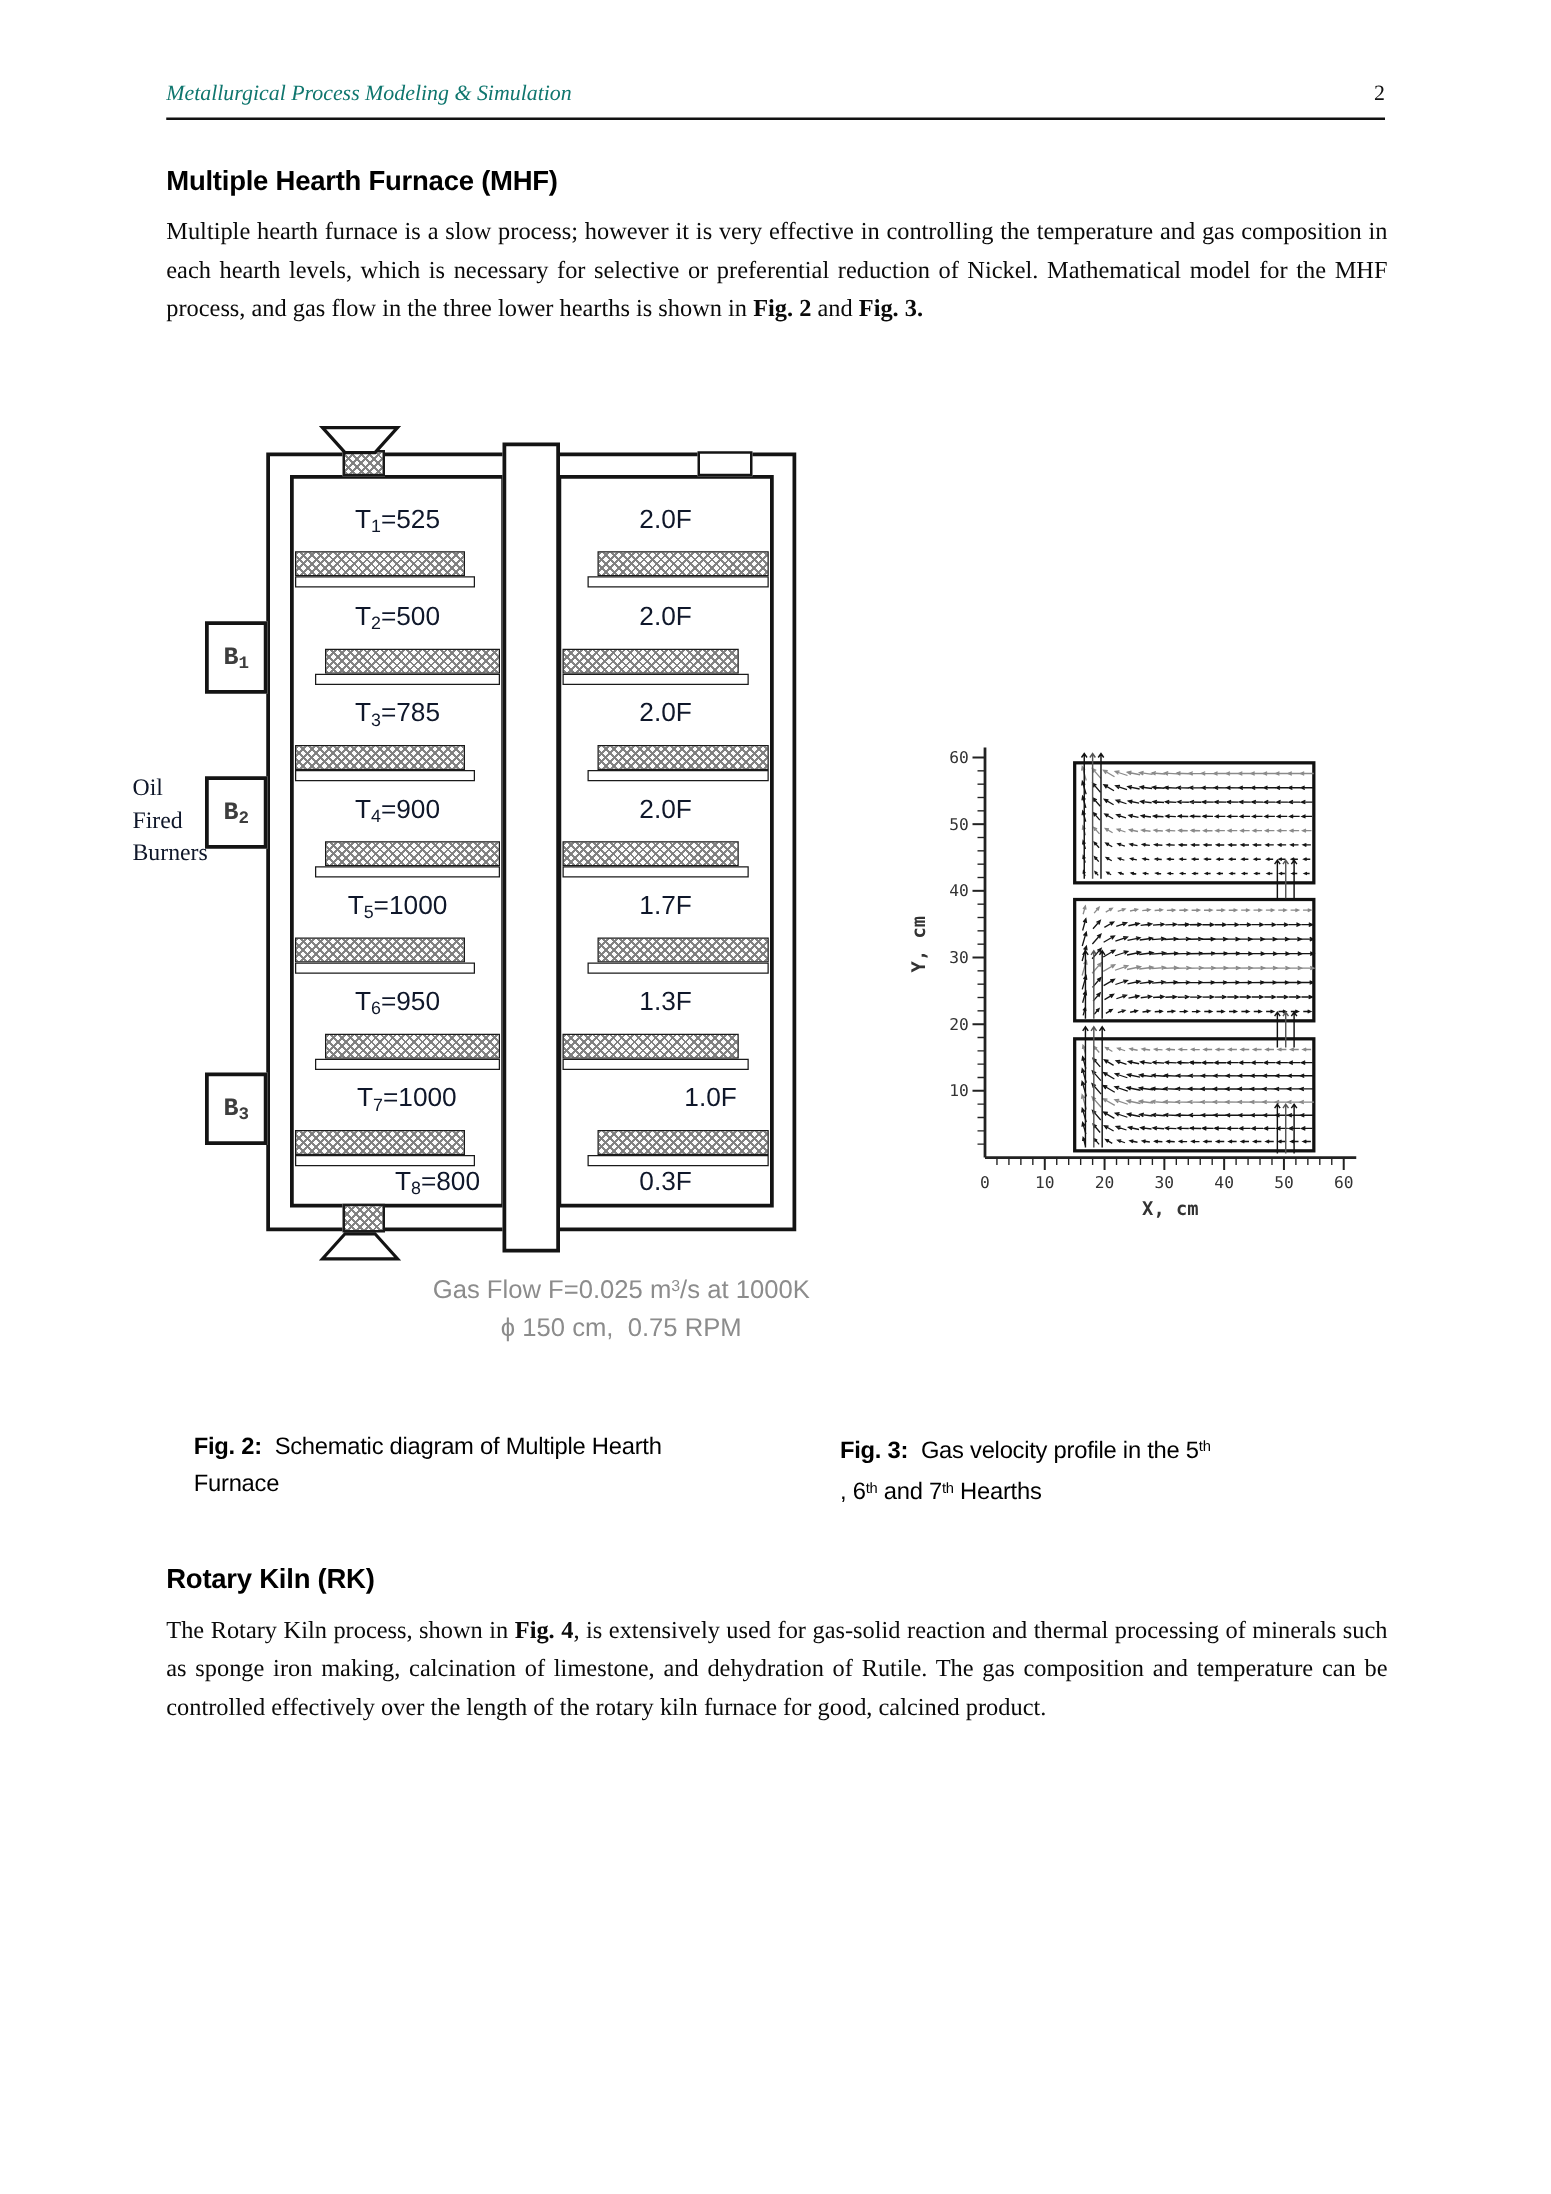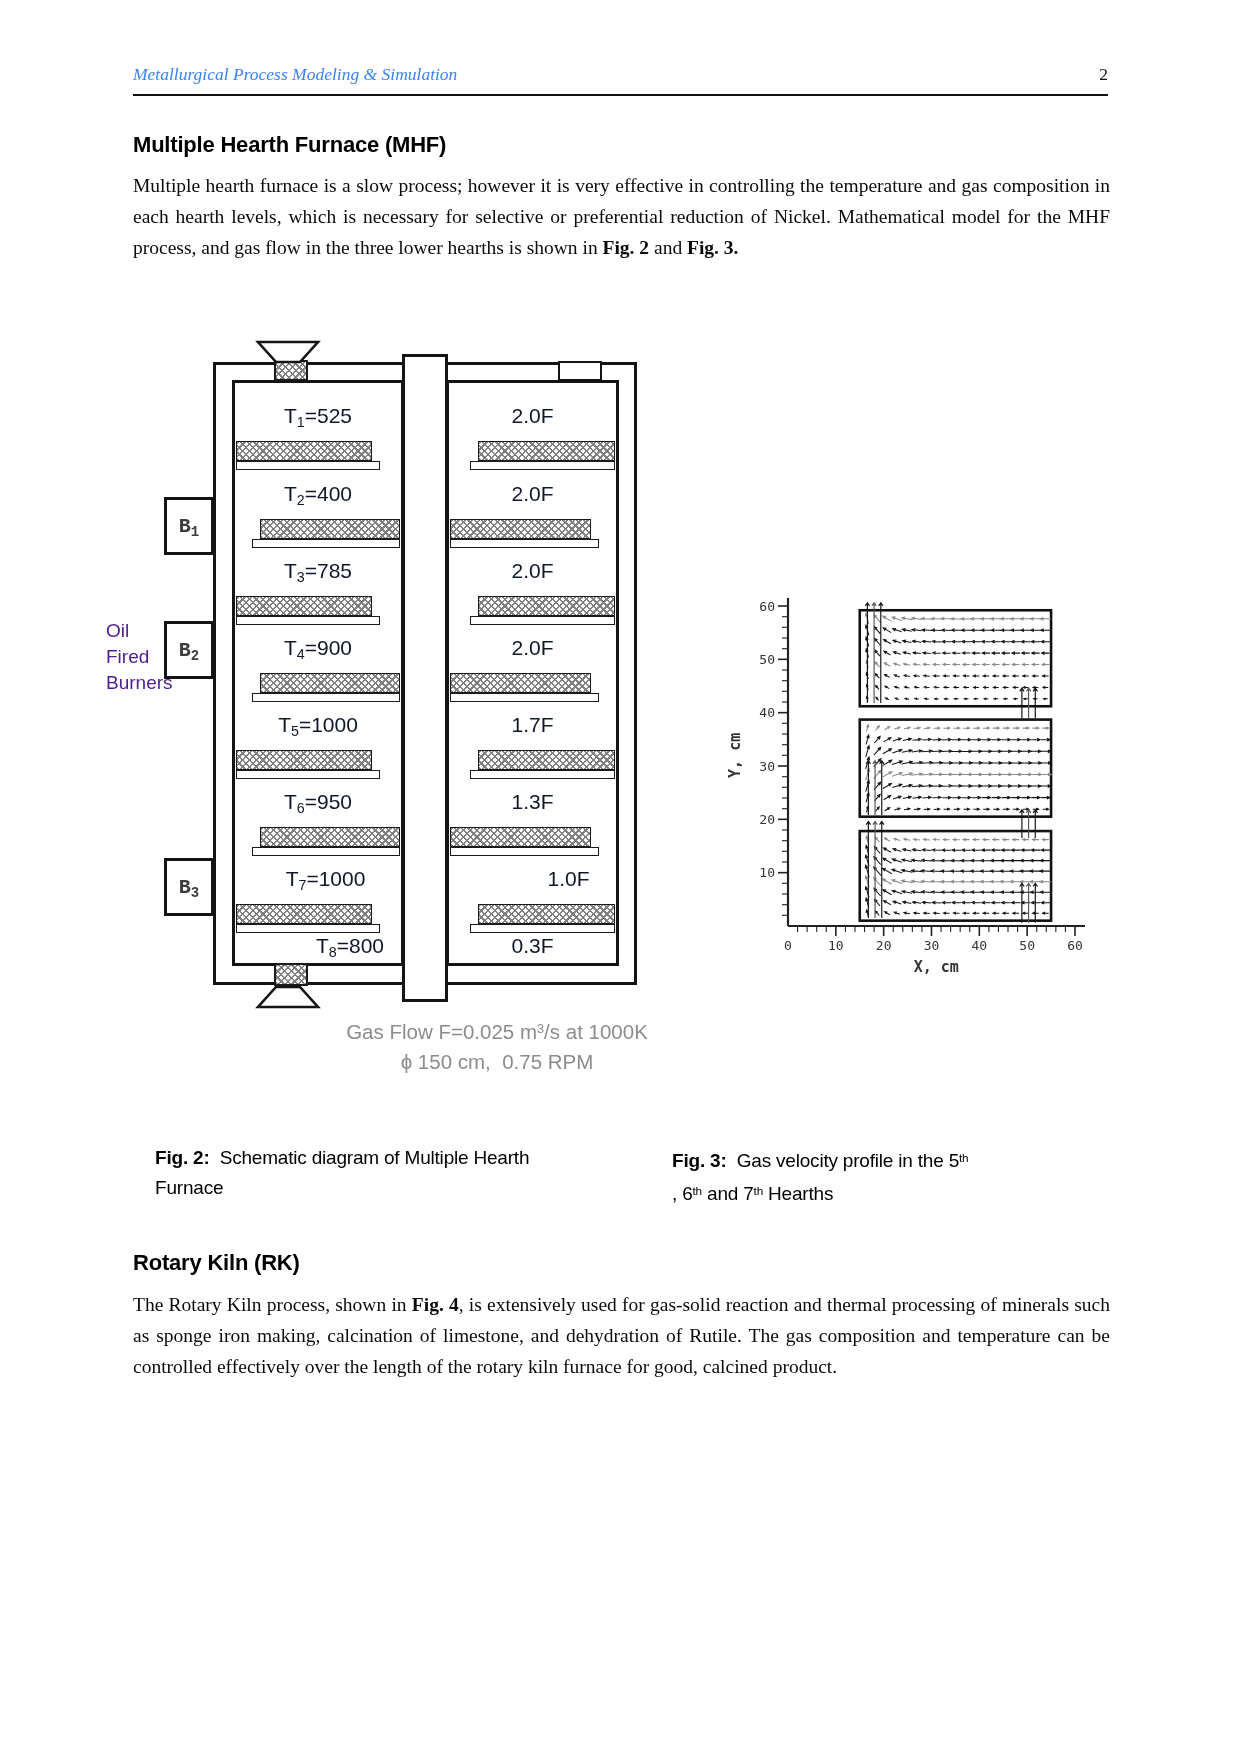--- a/index.html
+++ b/index.html
@@ -1,28 +1,28 @@
 <!DOCTYPE html>
 <html><head>
 <meta charset="utf-8">
 <style>
   html,body{margin:0;padding:0;background:#e8e8e8;}
   .page{position:relative;width:1241px;height:1755px;background:#ffffff;overflow:hidden;
         font-family:"Liberation Serif",serif;color:#000;}
   .abs{position:absolute;}
-  .header-title{font-family:"Liberation Serif",serif;font-style:italic;font-size:17.5px;color:#3b82f6;}
+  .header-title{font-family:"Liberation Serif",serif;font-style:italic;font-size:17.5px;color:#0f766e;}
   .page-number{font-family:"Liberation Serif",serif;font-size:17.5px;color:#111;}
   .header-rule{position:absolute;left:133px;top:94px;width:975px;height:0;border-top:2px solid #111;}
   .h-sans{font-family:"Liberation Sans",sans-serif;font-weight:bold;font-size:22px;
           letter-spacing:-0.2px;color:#000;margin:0;}
   .body-par{font-size:19.5px;line-height:31px;text-align:justify;color:#0a0a0a;}
   .cap{font-family:"Liberation Sans",sans-serif;font-size:19px;letter-spacing:-0.2px;
        line-height:30px;color:#000;}
   .cap sup{font-size:62%;}
-  .gray-sans{font-family:Liberation Sans, sans-serif;color:#4c1d95;}
+  .gray-sans{font-family:Liberation Serif, serif;color:#0f172a;}
   .t-label{font-family:"Liberation Sans",sans-serif;font-size:21px;color:#0f172a;
            text-align:center;line-height:30px;white-space:nowrap;}
   .t-label sub{font-size:68%;}
   .gas-cap{font-family:"Liberation Sans",sans-serif;font-size:20.5px;color:#8c8c8c;
            text-align:center;line-height:30px;}
   .gas-cap sup{font-size:62%;}
   .box{position:absolute;background:#fff;border:3px solid #141414;box-sizing:border-box;}
   .hatch{position:absolute;box-sizing:border-box;border:1.7px solid #1a1a1a;background-color:#fdfdfd;
     background-image:
       repeating-linear-gradient(45deg, rgba(125,125,125,.95) 0 1.6px, transparent 1.6px 4.8px),
@@ -74,21 +74,21 @@
       <div class="lip" style="position: absolute; left: 470px; top: 770px; width: 145px; height: 9px; z-index: 2;"></div>
       <div class="hatch" style="position: absolute; left: 260px; top: 827px; width: 140px; height: 20px; z-index: 2;"></div>
       <div class="lip" style="position: absolute; left: 252px; top: 847px; width: 148px; height: 9px; z-index: 2;"></div>
       <div class="hatch" style="position: absolute; left: 450px; top: 827px; width: 141px; height: 20px; z-index: 2;"></div>
       <div class="lip" style="position: absolute; left: 450px; top: 847px; width: 149px; height: 9px; z-index: 2;"></div>
       <div class="hatch" style="position: absolute; left: 236px; top: 904px; width: 136px; height: 20px; z-index: 2;"></div>
       <div class="lip" style="position: absolute; left: 236px; top: 924px; width: 144px; height: 9px; z-index: 2;"></div>
       <div class="hatch" style="position: absolute; left: 478px; top: 904px; width: 137px; height: 20px; z-index: 2;"></div>
       <div class="lip" style="position: absolute; left: 470px; top: 924px; width: 145px; height: 9px; z-index: 2;"></div>
       <div class="t-label" style="position: absolute; left: 236px; top: 401px; width: 164px; height: 30px; z-index: 2;"><span>T</span><sub>1</sub><span>=525</span></div>
-      <div class="t-label" style="position: absolute; left: 236px; top: 479px; width: 164px; height: 30px; z-index: 2;"><span>T</span><sub>2</sub><span>=400</span></div>
+      <div class="t-label" style="position: absolute; left: 236px; top: 479px; width: 164px; height: 30px; z-index: 2;"><span>T</span><sub>2</sub><span>=500</span></div>
       <div class="t-label" style="position: absolute; left: 236px; top: 556px; width: 164px; height: 30px; z-index: 2;"><span>T</span><sub>3</sub><span>=785</span></div>
       <div class="t-label" style="position: absolute; left: 236px; top: 633px; width: 164px; height: 30px; z-index: 2;"><span>T</span><sub>4</sub><span>=900</span></div>
       <div class="t-label" style="position: absolute; left: 236px; top: 710px; width: 164px; height: 30px; z-index: 2;"><span>T</span><sub>5</sub><span>=1000</span></div>
       <div class="t-label" style="position: absolute; left: 236px; top: 787px; width: 164px; height: 30px; z-index: 2;"><span>T</span><sub>6</sub><span>=950</span></div>
       <div class="t-label" style="position: absolute; left: 236px; top: 864px; width: 179px; height: 30px; z-index: 2;"><span>T</span><sub>7</sub><span>=1000</span></div>
       <div class="t-label" style="position: absolute; left: 252px; top: 931px; width: 196px; height: 30px; z-index: 2;"><span>T</span><sub>8</sub><span>=800</span></div>
       <div class="t-label" style="position: absolute; left: 450px; top: 401px; width: 165px; height: 30px; z-index: 2;">2.0F</div>
       <div class="t-label" style="position: absolute; left: 450px; top: 479px; width: 165px; height: 30px; z-index: 2;">2.0F</div>
       <div class="t-label" style="position: absolute; left: 450px; top: 556px; width: 165px; height: 30px; z-index: 2;">2.0F</div>
       <div class="t-label" style="position: absolute; left: 450px; top: 633px; width: 165px; height: 30px; z-index: 2;">2.0F</div>

